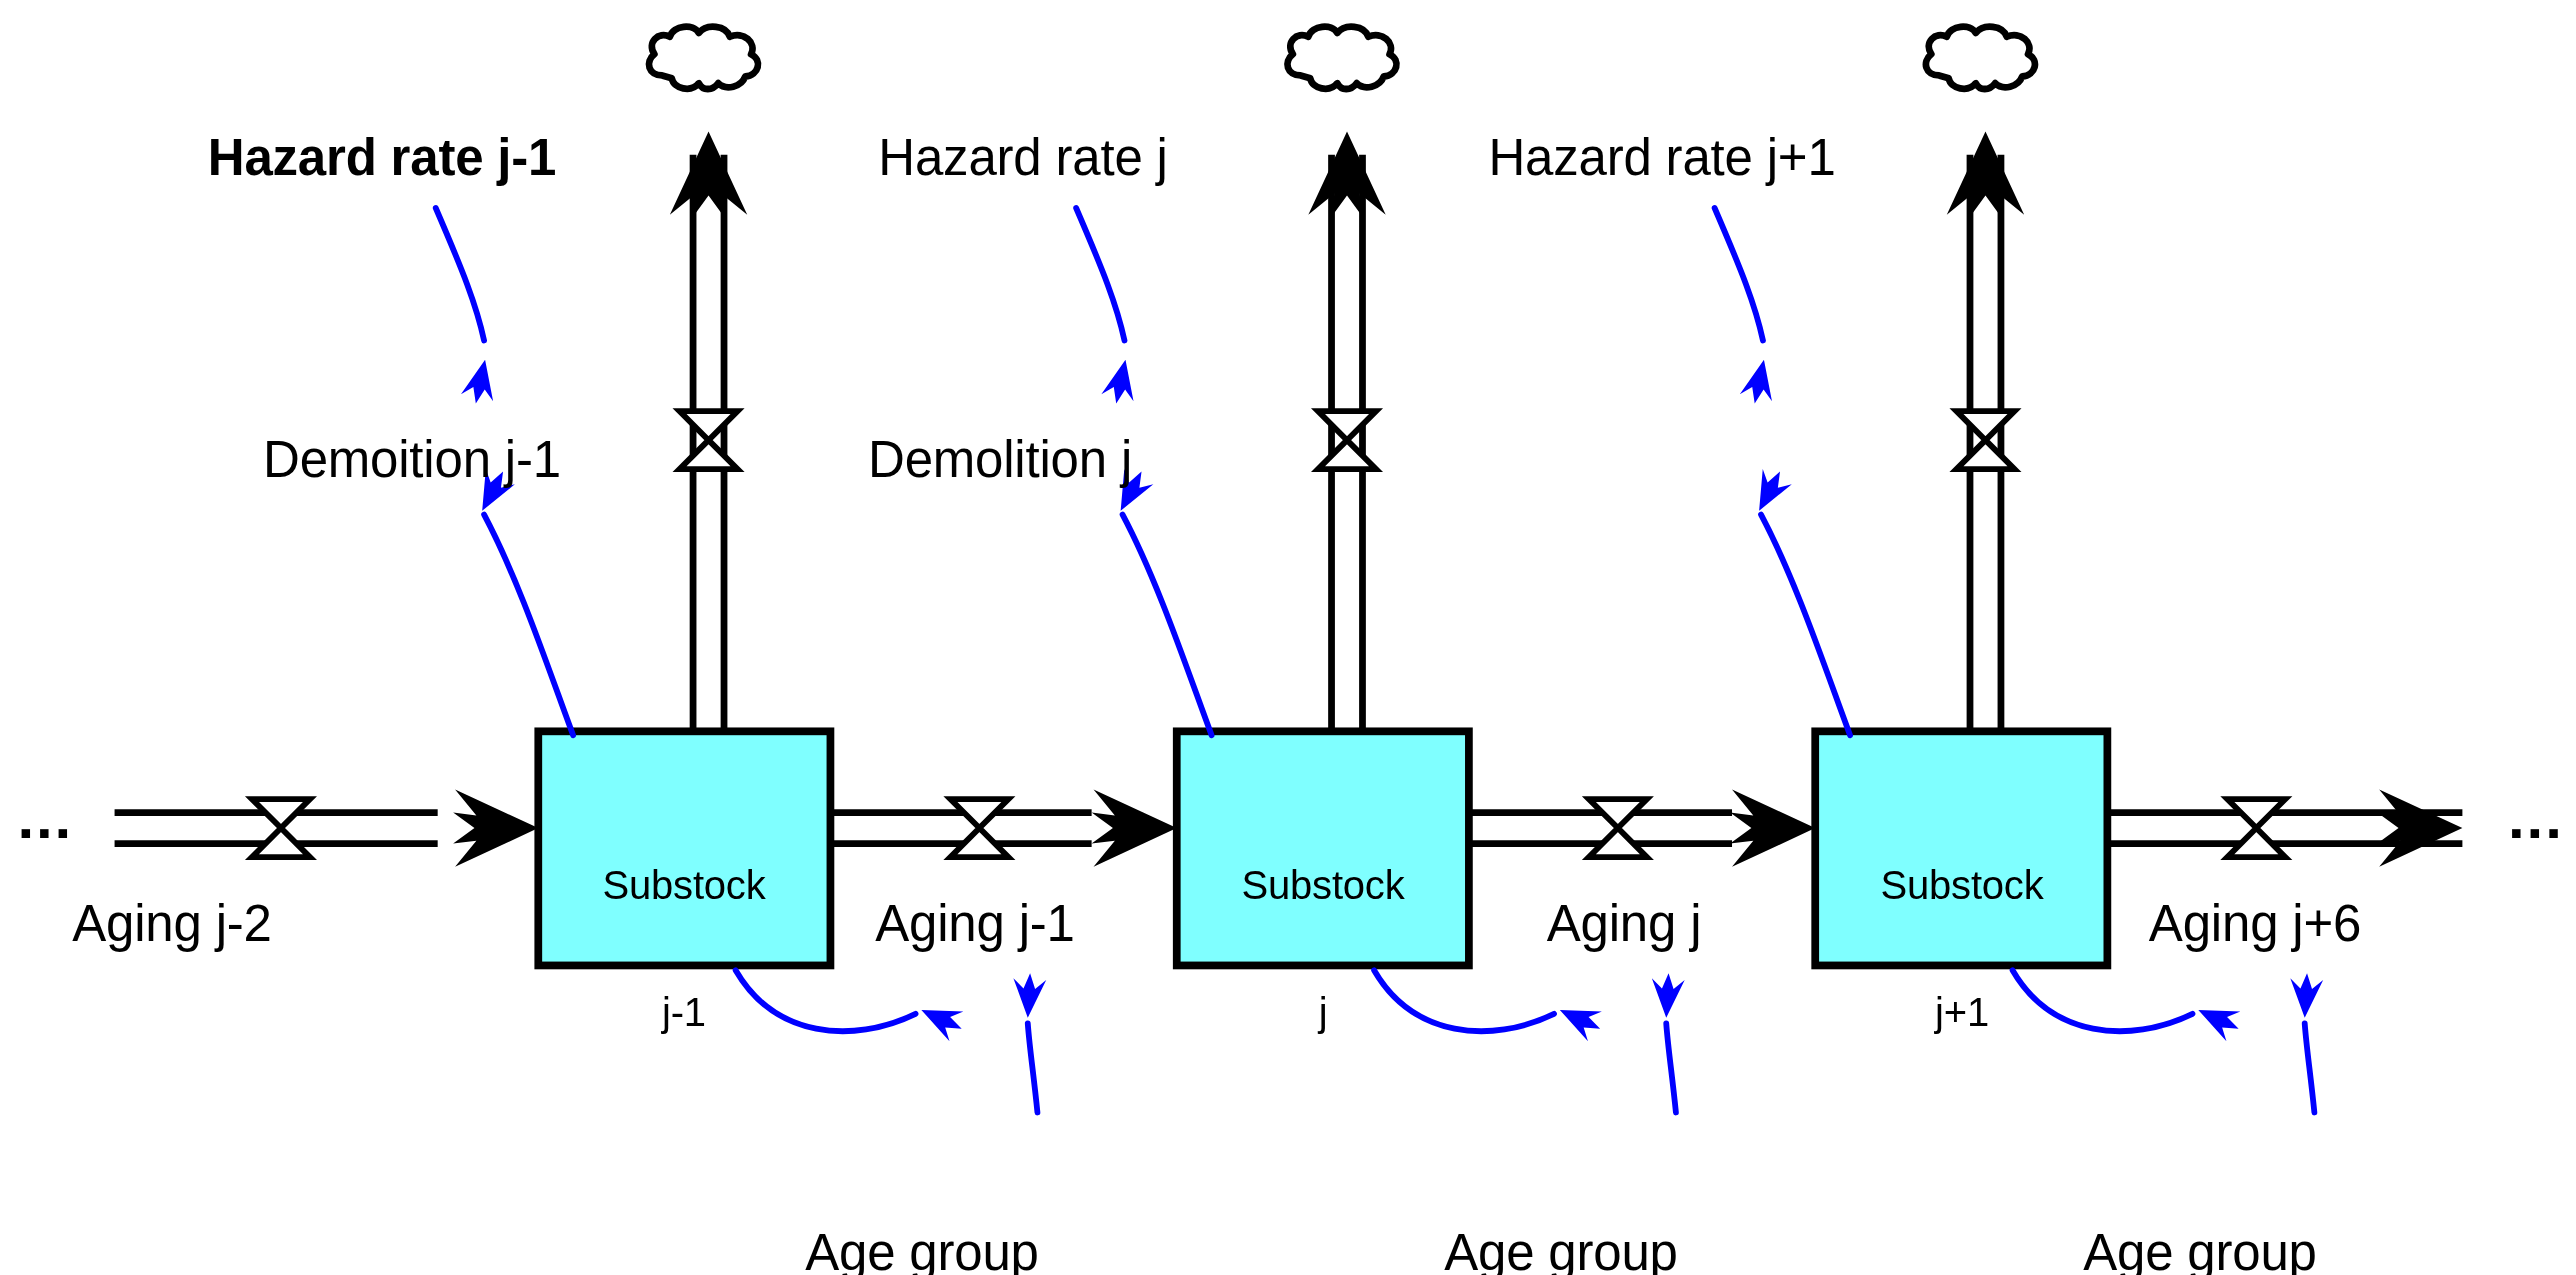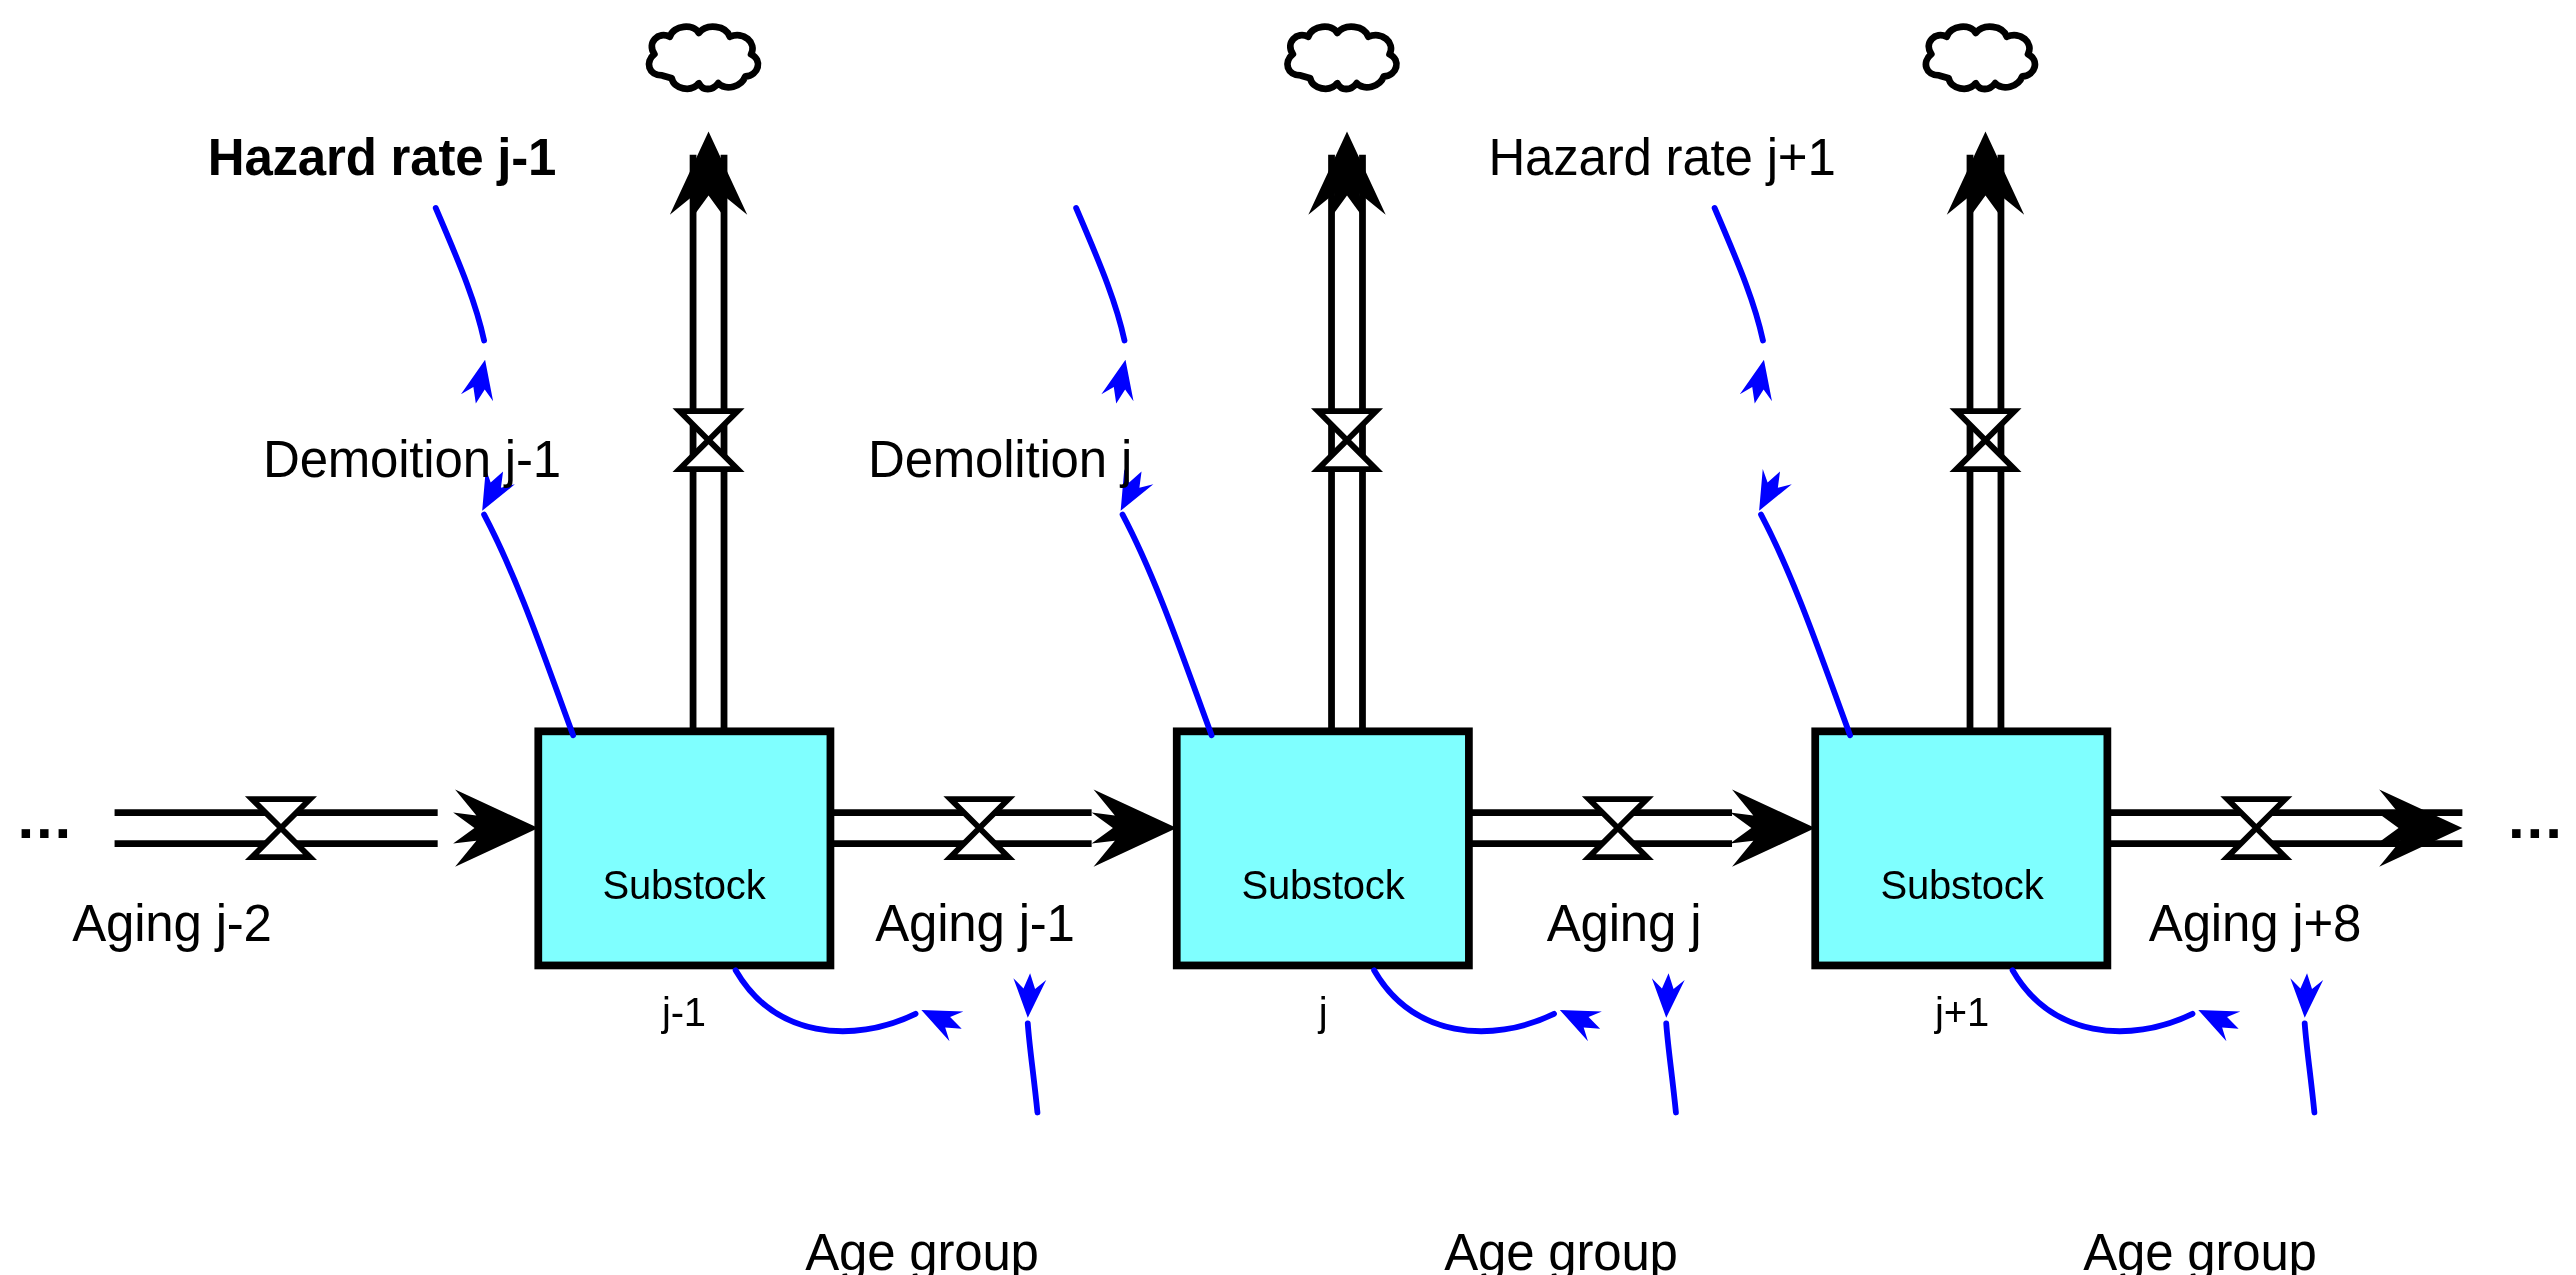--- a/index.html
+++ b/index.html
@@ -192,20 +192,21 @@
       </g>
   <g transform="translate(2382,1052) rotate(3)">
         <use href="#cArrow"></use>
       </g>
 </svg>
 
 <div class="lbl lbl-ell" style="left:17.4px;top:786px;">...</div>
 <div class="lbl lbl-ell" style="left:2508px;top:786px;">...</div>
 
 <div class="lbl lbl-var ctr" style="left:382px;top:131px;font-weight:bold;">Hazard rate j-1</div>
+<div class="lbl lbl-var ctr" style="left:1023px;top:131px;">Hazard rate j</div>
 <div class="lbl lbl-var ctr" style="left:1662px;top:131px;">Hazard rate j+1</div>
 
 <div class="lbl lbl-flow" style="left:263px;top:414px;">Demoition j-1</div>
 <div class="lbl lbl-flow" style="left:868px;top:414px;">Demolition j</div>
 
 <div class="lbl lbl-stock ctr" style="left:684px;top:779px;width:281px;">
   <div>Substock</div>
   <div>j-1</div>
 </div>
 <div class="lbl lbl-stock ctr" style="left:1323px;top:779px;width:281px;">
@@ -213,21 +214,21 @@
   <div>j</div>
 </div>
 <div class="lbl lbl-stock ctr" style="left:1962px;top:779px;width:281px;">
   <div>Substock</div>
   <div>j+1</div>
 </div>
 
 <div class="lbl lbl-flow ctr" style="left:172px;top:878px;">Aging j-2</div>
 <div class="lbl lbl-flow ctr" style="left:975px;top:878px;">Aging j-1</div>
 <div class="lbl lbl-flow ctr" style="left:1624px;top:878px;">Aging j</div>
-<div class="lbl lbl-flow ctr" style="left:2255px;top:878px;">Aging j+8</div>
+<div class="lbl lbl-flow ctr" style="left:2255px;top:878px;">Aging j+6</div>
 
 <div class="lbl lbl-var ctr" style="left:922px;top:1118px;width:455px;">
   <div>Age group</div>
   
 </div>
 <div class="lbl lbl-var ctr" style="left:1561px;top:1118px;width:455px;">
   <div>Age group</div>
   
 </div>
 <div class="lbl lbl-var ctr" style="left:2200px;top:1118px;width:455px;">

